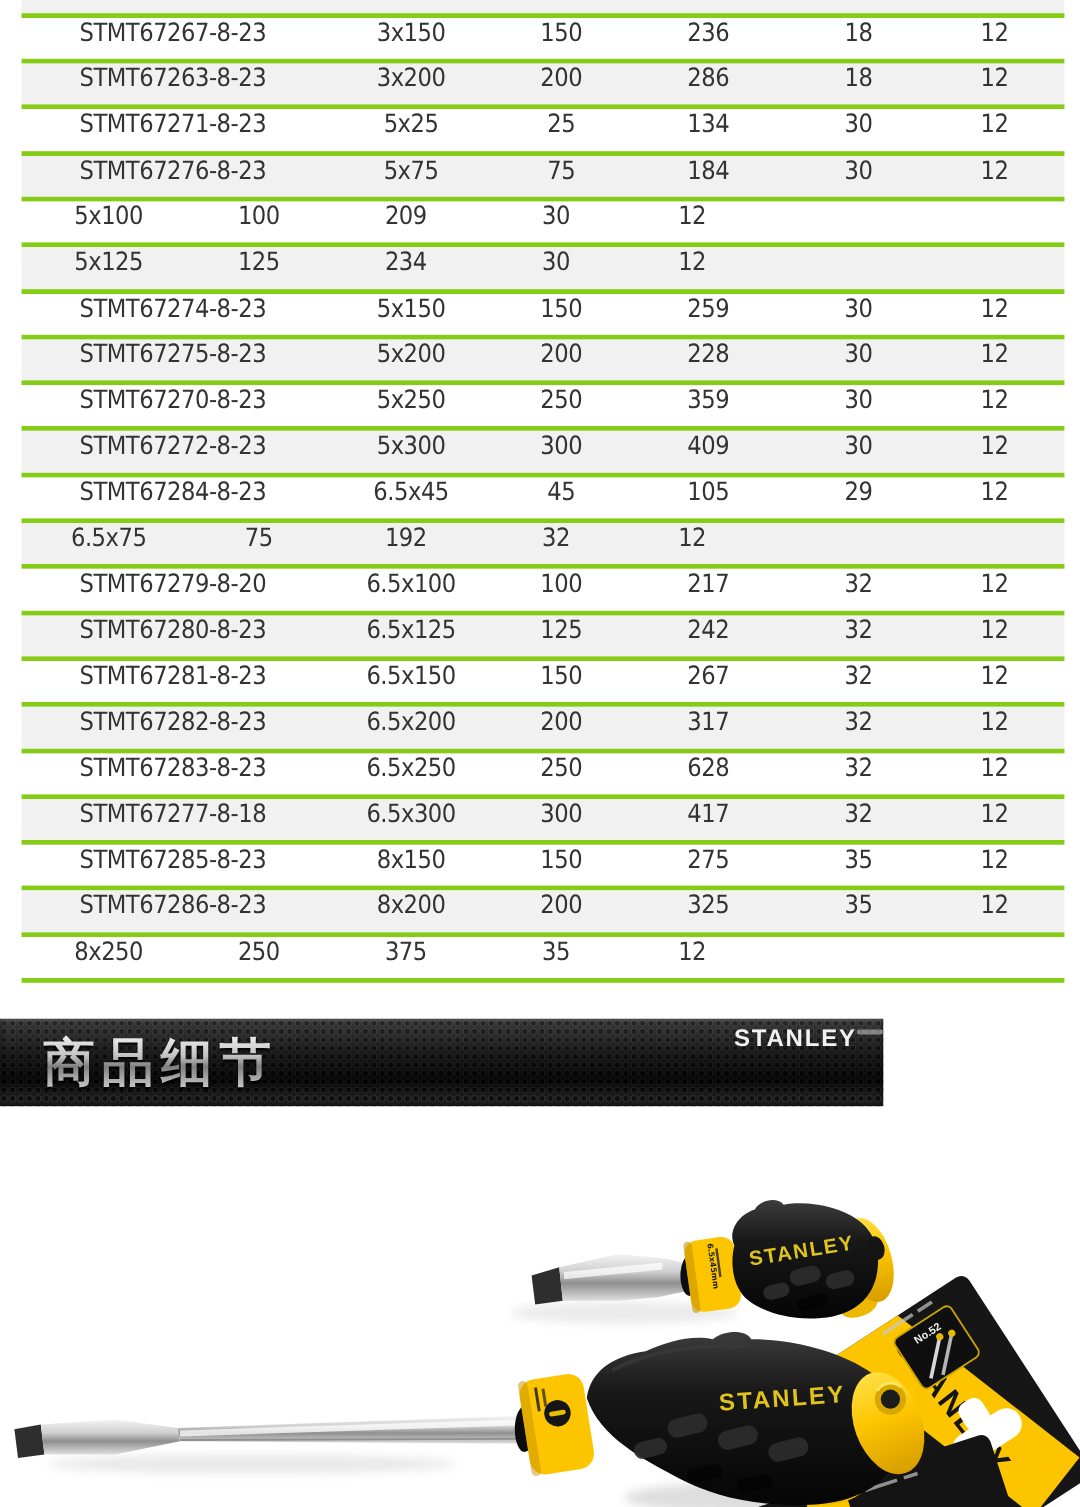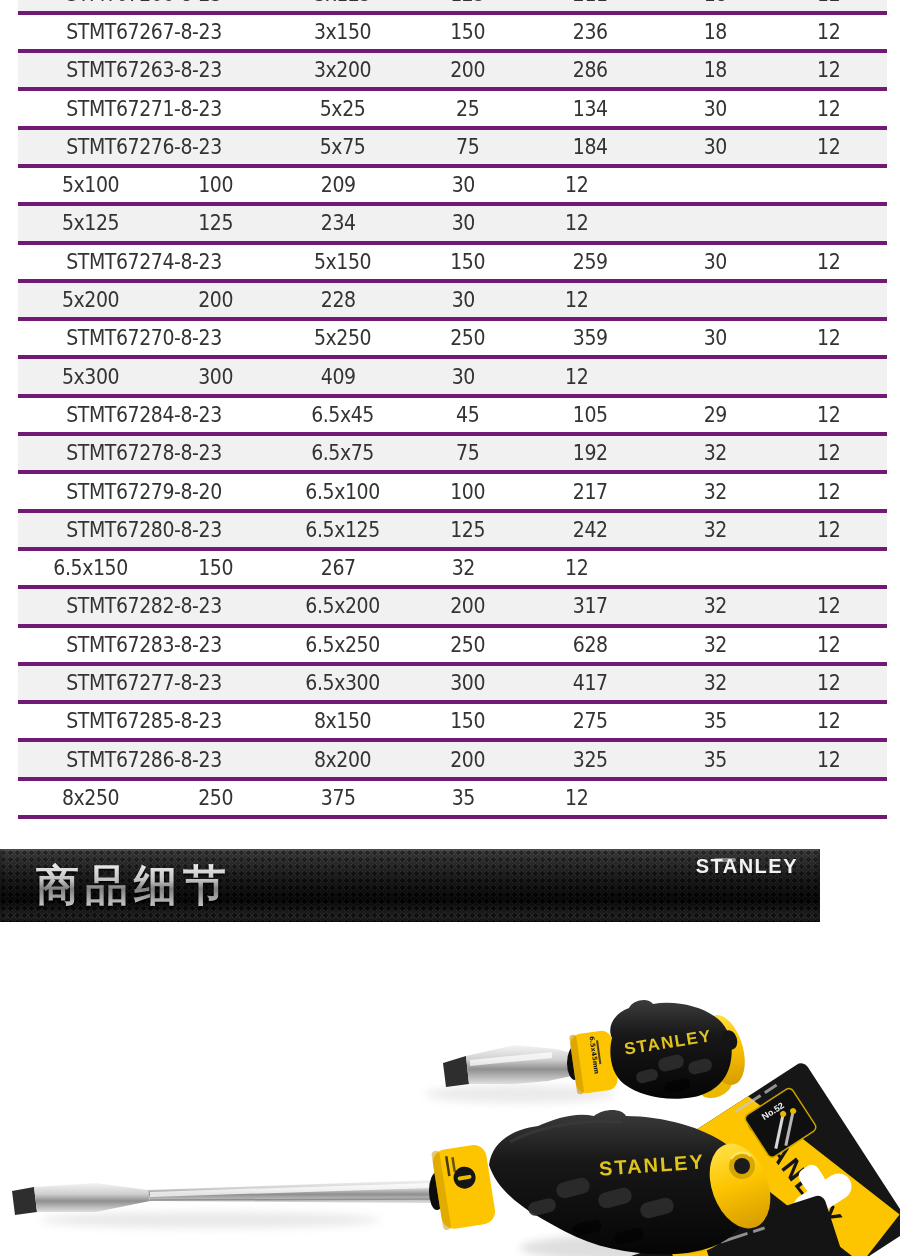--- a/index.html
+++ b/index.html
@@ -2,33 +2,33 @@
 <html><head>
 <meta charset="utf-8">
 <style>
   html,body{margin:0;padding:0;background:#fff;}
   .page{
     position:relative;width:900px;height:1256px;overflow:hidden;background:#fff;
     font-family:"Liberation Sans",sans-serif;
   }
   
   .spec-table{position:absolute;left:18px;top:-23.5px;width:869px;}
-  .t-row{display:flex;height:34.3px;align-items:center;border-bottom:4px solid #701a75;}
+  .t-row{display:flex;height:34.3px;border-bottom:4px solid #84cc16;}
   .t-row:nth-child(odd){background:#f1f1f1;}
   .t-row:nth-child(even){background:#ffffff;}
   .t-cell{
     text-align:center;font-size:21px;color:#333;letter-spacing:-0.4px;
     font-stretch:condensed;font-family:"DejaVu Sans",sans-serif;
     white-space:nowrap;overflow:hidden;
   }
   .c1{width:29%;} .c2{width:16.7%;} .c3{width:12.1%;}
   .c4{width:16.1%;} .c5{width:12.7%;} .c6{width:13.4%;}
   
   .detail-banner{
-    position:absolute;left:0;top:849px;width:820px;height:73px;
+    position:absolute;left:0;top:849px;width:736px;height:73px;
     background-color:#161616;
     background-image:
       linear-gradient(180deg, rgba(130,130,130,.30) 0%, rgba(20,20,20,.55) 45%, rgba(0,0,0,.65) 70%, rgba(90,90,90,.25) 100%),
       radial-gradient(circle, #000 2.1px, rgba(88,88,88,.85) 2.6px, rgba(30,30,30,0) 3.2px);
     background-size:100% 100%, 7px 7px;
     box-shadow:inset 0 2px 2px rgba(255,255,255,.12), inset 0 -2px 4px rgba(0,0,0,.8);
     display:flex;align-items:center;text-align:right;
   }
   .banner-title{
     margin-left:36px;font-size:43px;font-weight:bold;letter-spacing:6px;
@@ -114,51 +114,52 @@
       </div>
       <div class="t-row">
         <div class="t-cell c1">STMT67274-8-23</div>
         <div class="t-cell c2">5x150</div>
         <div class="t-cell c3">150</div>
         <div class="t-cell c4">259</div>
         <div class="t-cell c5">30</div>
         <div class="t-cell c6">12</div>
       </div>
       <div class="t-row">
+        <div class="t-cell c1">STMT67275-8-23</div>
         <div class="t-cell c2">5x200</div>
         <div class="t-cell c3">200</div>
         <div class="t-cell c4">228</div>
         <div class="t-cell c5">30</div>
         <div class="t-cell c6">12</div>
       </div>
       <div class="t-row">
         <div class="t-cell c1">STMT67270-8-23</div>
         <div class="t-cell c2">5x250</div>
         <div class="t-cell c3">250</div>
         <div class="t-cell c4">359</div>
         <div class="t-cell c5">30</div>
         <div class="t-cell c6">12</div>
       </div>
       <div class="t-row">
+        <div class="t-cell c1">STMT67272-8-23</div>
         <div class="t-cell c2">5x300</div>
         <div class="t-cell c3">300</div>
         <div class="t-cell c4">409</div>
         <div class="t-cell c5">30</div>
         <div class="t-cell c6">12</div>
       </div>
       <div class="t-row">
         <div class="t-cell c1">STMT67284-8-23</div>
         <div class="t-cell c2">6.5x45</div>
         <div class="t-cell c3">45</div>
         <div class="t-cell c4">105</div>
         <div class="t-cell c5">29</div>
         <div class="t-cell c6">12</div>
       </div>
       <div class="t-row">
-        <div class="t-cell c1">STMT67278-8-23</div>
         <div class="t-cell c2">6.5x75</div>
         <div class="t-cell c3">75</div>
         <div class="t-cell c4">192</div>
         <div class="t-cell c5">32</div>
         <div class="t-cell c6">12</div>
       </div>
       <div class="t-row">
         <div class="t-cell c1">STMT67279-8-20</div>
         <div class="t-cell c2">6.5x100</div>
         <div class="t-cell c3">100</div>
@@ -168,20 +169,21 @@
       </div>
       <div class="t-row">
         <div class="t-cell c1">STMT67280-8-23</div>
         <div class="t-cell c2">6.5x125</div>
         <div class="t-cell c3">125</div>
         <div class="t-cell c4">242</div>
         <div class="t-cell c5">32</div>
         <div class="t-cell c6">12</div>
       </div>
       <div class="t-row">
+        <div class="t-cell c1">STMT67281-8-23</div>
         <div class="t-cell c2">6.5x150</div>
         <div class="t-cell c3">150</div>
         <div class="t-cell c4">267</div>
         <div class="t-cell c5">32</div>
         <div class="t-cell c6">12</div>
       </div>
       <div class="t-row">
         <div class="t-cell c1">STMT67282-8-23</div>
         <div class="t-cell c2">6.5x200</div>
         <div class="t-cell c3">200</div>
@@ -191,21 +193,21 @@
       </div>
       <div class="t-row">
         <div class="t-cell c1">STMT67283-8-23</div>
         <div class="t-cell c2">6.5x250</div>
         <div class="t-cell c3">250</div>
         <div class="t-cell c4">628</div>
         <div class="t-cell c5">32</div>
         <div class="t-cell c6">12</div>
       </div>
       <div class="t-row">
-        <div class="t-cell c1">STMT67277-8-23</div>
+        <div class="t-cell c1">STMT67277-8-18</div>
         <div class="t-cell c2">6.5x300</div>
         <div class="t-cell c3">300</div>
         <div class="t-cell c4">417</div>
         <div class="t-cell c5">32</div>
         <div class="t-cell c6">12</div>
       </div>
       <div class="t-row">
         <div class="t-cell c1">STMT67285-8-23</div>
         <div class="t-cell c2">8x150</div>
         <div class="t-cell c3">150</div>

